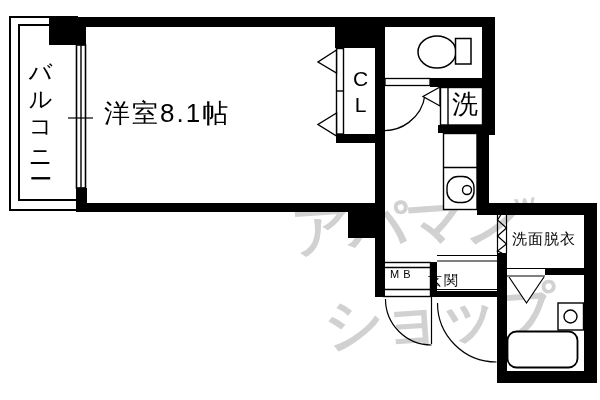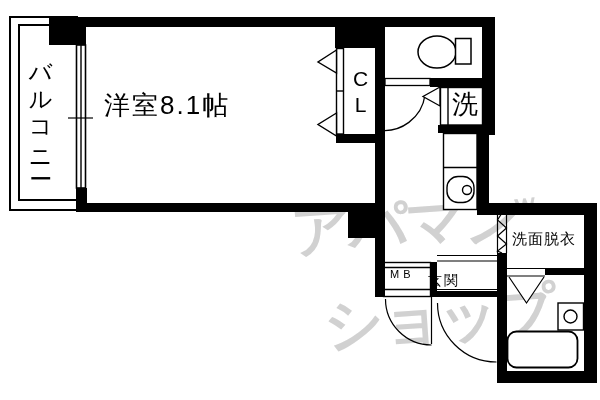--- a/index.html
+++ b/index.html
@@ -124,21 +124,21 @@
       <circle cx="570.5" cy="316.5" r="6.5" fill="#fff"></circle>
     </g>
 
     <g>
       <rect x="507.5" y="331.5" width="70" height="36" rx="9" fill="#fff" stroke="#000" stroke-width="1.8"></rect>
     </g>
   </svg>
 
   <div class="label vtext" style="left:29px;top:46px;height:150px;font-size:23px;letter-spacing:4px;">バルコニー</div>
 
-  <div class="label" style="left:104px;top:92px;font-size:26px;letter-spacing:2px;">洋室8.1帖</div>
+  <div class="label" style="left:104px;top:100px;font-size:26px;letter-spacing:2px;">洋室8.1帖</div>
 
   <div class="label vupright" style="left:349px;top:67px;height:60px;font-size:21px;letter-spacing:3px;">CL</div>
 
   <div class="label" style="left:452px;top:91px;font-size:26px;">洗</div>
 
   <div class="label" style="left:512px;top:231px;font-size:15px;letter-spacing:1px;">洗面脱衣</div>
 
   <div class="label" style="left:390px;top:269px;font-size:11px;letter-spacing:4px;">MB</div>
 
   <div class="label" style="left:428px;top:274px;font-size:14px;letter-spacing:2px;font-family:Liberation Serif, serif;">玄関</div>

